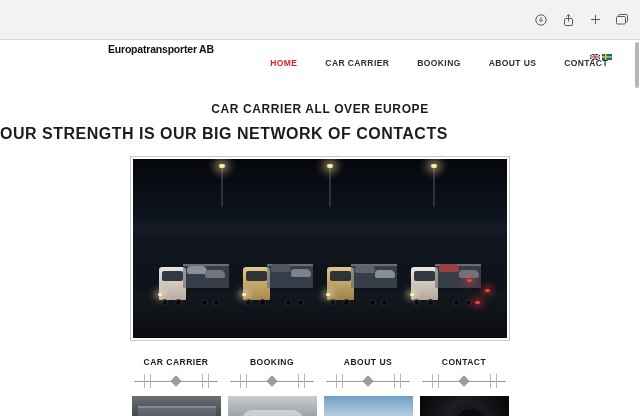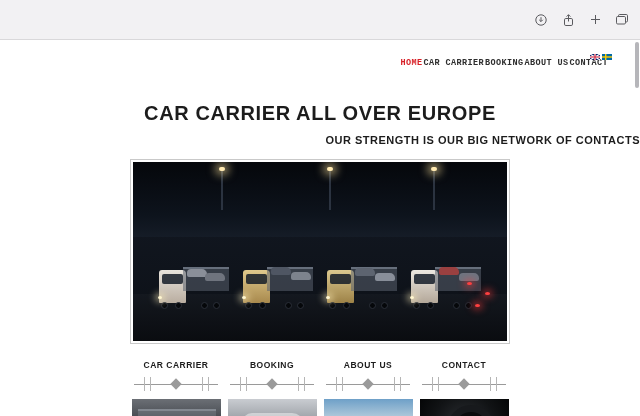--- a/index.html
+++ b/index.html
@@ -132,23 +132,22 @@
     font-weight: bold;
     font-size: 10.5px;
     color: #111;
     letter-spacing: -0.2px;
     margin-top: 1px;
   }
   .main-nav {
     margin-left: auto;
     display: flex;
     align-items: center;
-    gap: 1px;
+    gap: 28px;
     padding-right: 4px;
-    font-family: Liberation Mono, monospace;
   }
   .nav-link {
     font-size: 8.5px;
     font-weight: bold;
     color: #2e2e2e;
     letter-spacing: 0.4px;
     text-transform: uppercase;
     white-space: nowrap;
   }
   .nav-link.active { color: #d81f26; }
@@ -157,29 +156,29 @@
     right: 28px; top: 6px;
     display: flex; gap: 2px;
   }
   .flag { width: 10px; height: 6px; display: block; }
 
   
   .hero-title {
     text-align: center;
     font-family: "Liberation Sans", sans-serif;
     font-weight: bold;
-    font-size: 20px;
+    font-size: 12px;
     letter-spacing: 0.6px;
     color: #1c1c1c;
     margin-top: 16px;
   }
   .hero-sub {
-    text-align: right;
+    text-align: left;
     font-weight: bold;
-    font-size: 11px;
+    font-size: 16px;
     letter-spacing: 0.5px;
     color: #1c1c1c;
     margin-top: 9px;
   }
 
   
   .hero-img-wrap {
     margin: 13px auto 0;
     width: 380px;
     height: 185px;
@@ -369,20 +368,21 @@
           <rect x="0.5" y="2.5" width="9" height="7.5" rx="1.2" fill="#f2f1f3" stroke="#5a5a5e"></rect>
         </svg>
     </div>
   </div>
 </div>
 
 <div class="page">
 
   <div class="site-header">
     <div class="logo">
+      <div class="logo-sub">Europatransporter AB</div>
     </div>
 
     <div class="flags">
       <span class="flag">
         <svg width="10" height="6" viewBox="0 0 10 6">
             <rect width="10" height="6" fill="#012169"></rect>
             <path d="M0 0l10 6M10 0L0 6" stroke="#fff" stroke-width="1.2"></path>
             <path d="M5 0v6M0 3h10" stroke="#fff" stroke-width="1.8"></path>
             <path d="M5 0v6M0 3h10" stroke="#C8102E" stroke-width="1"></path>
           </svg>

